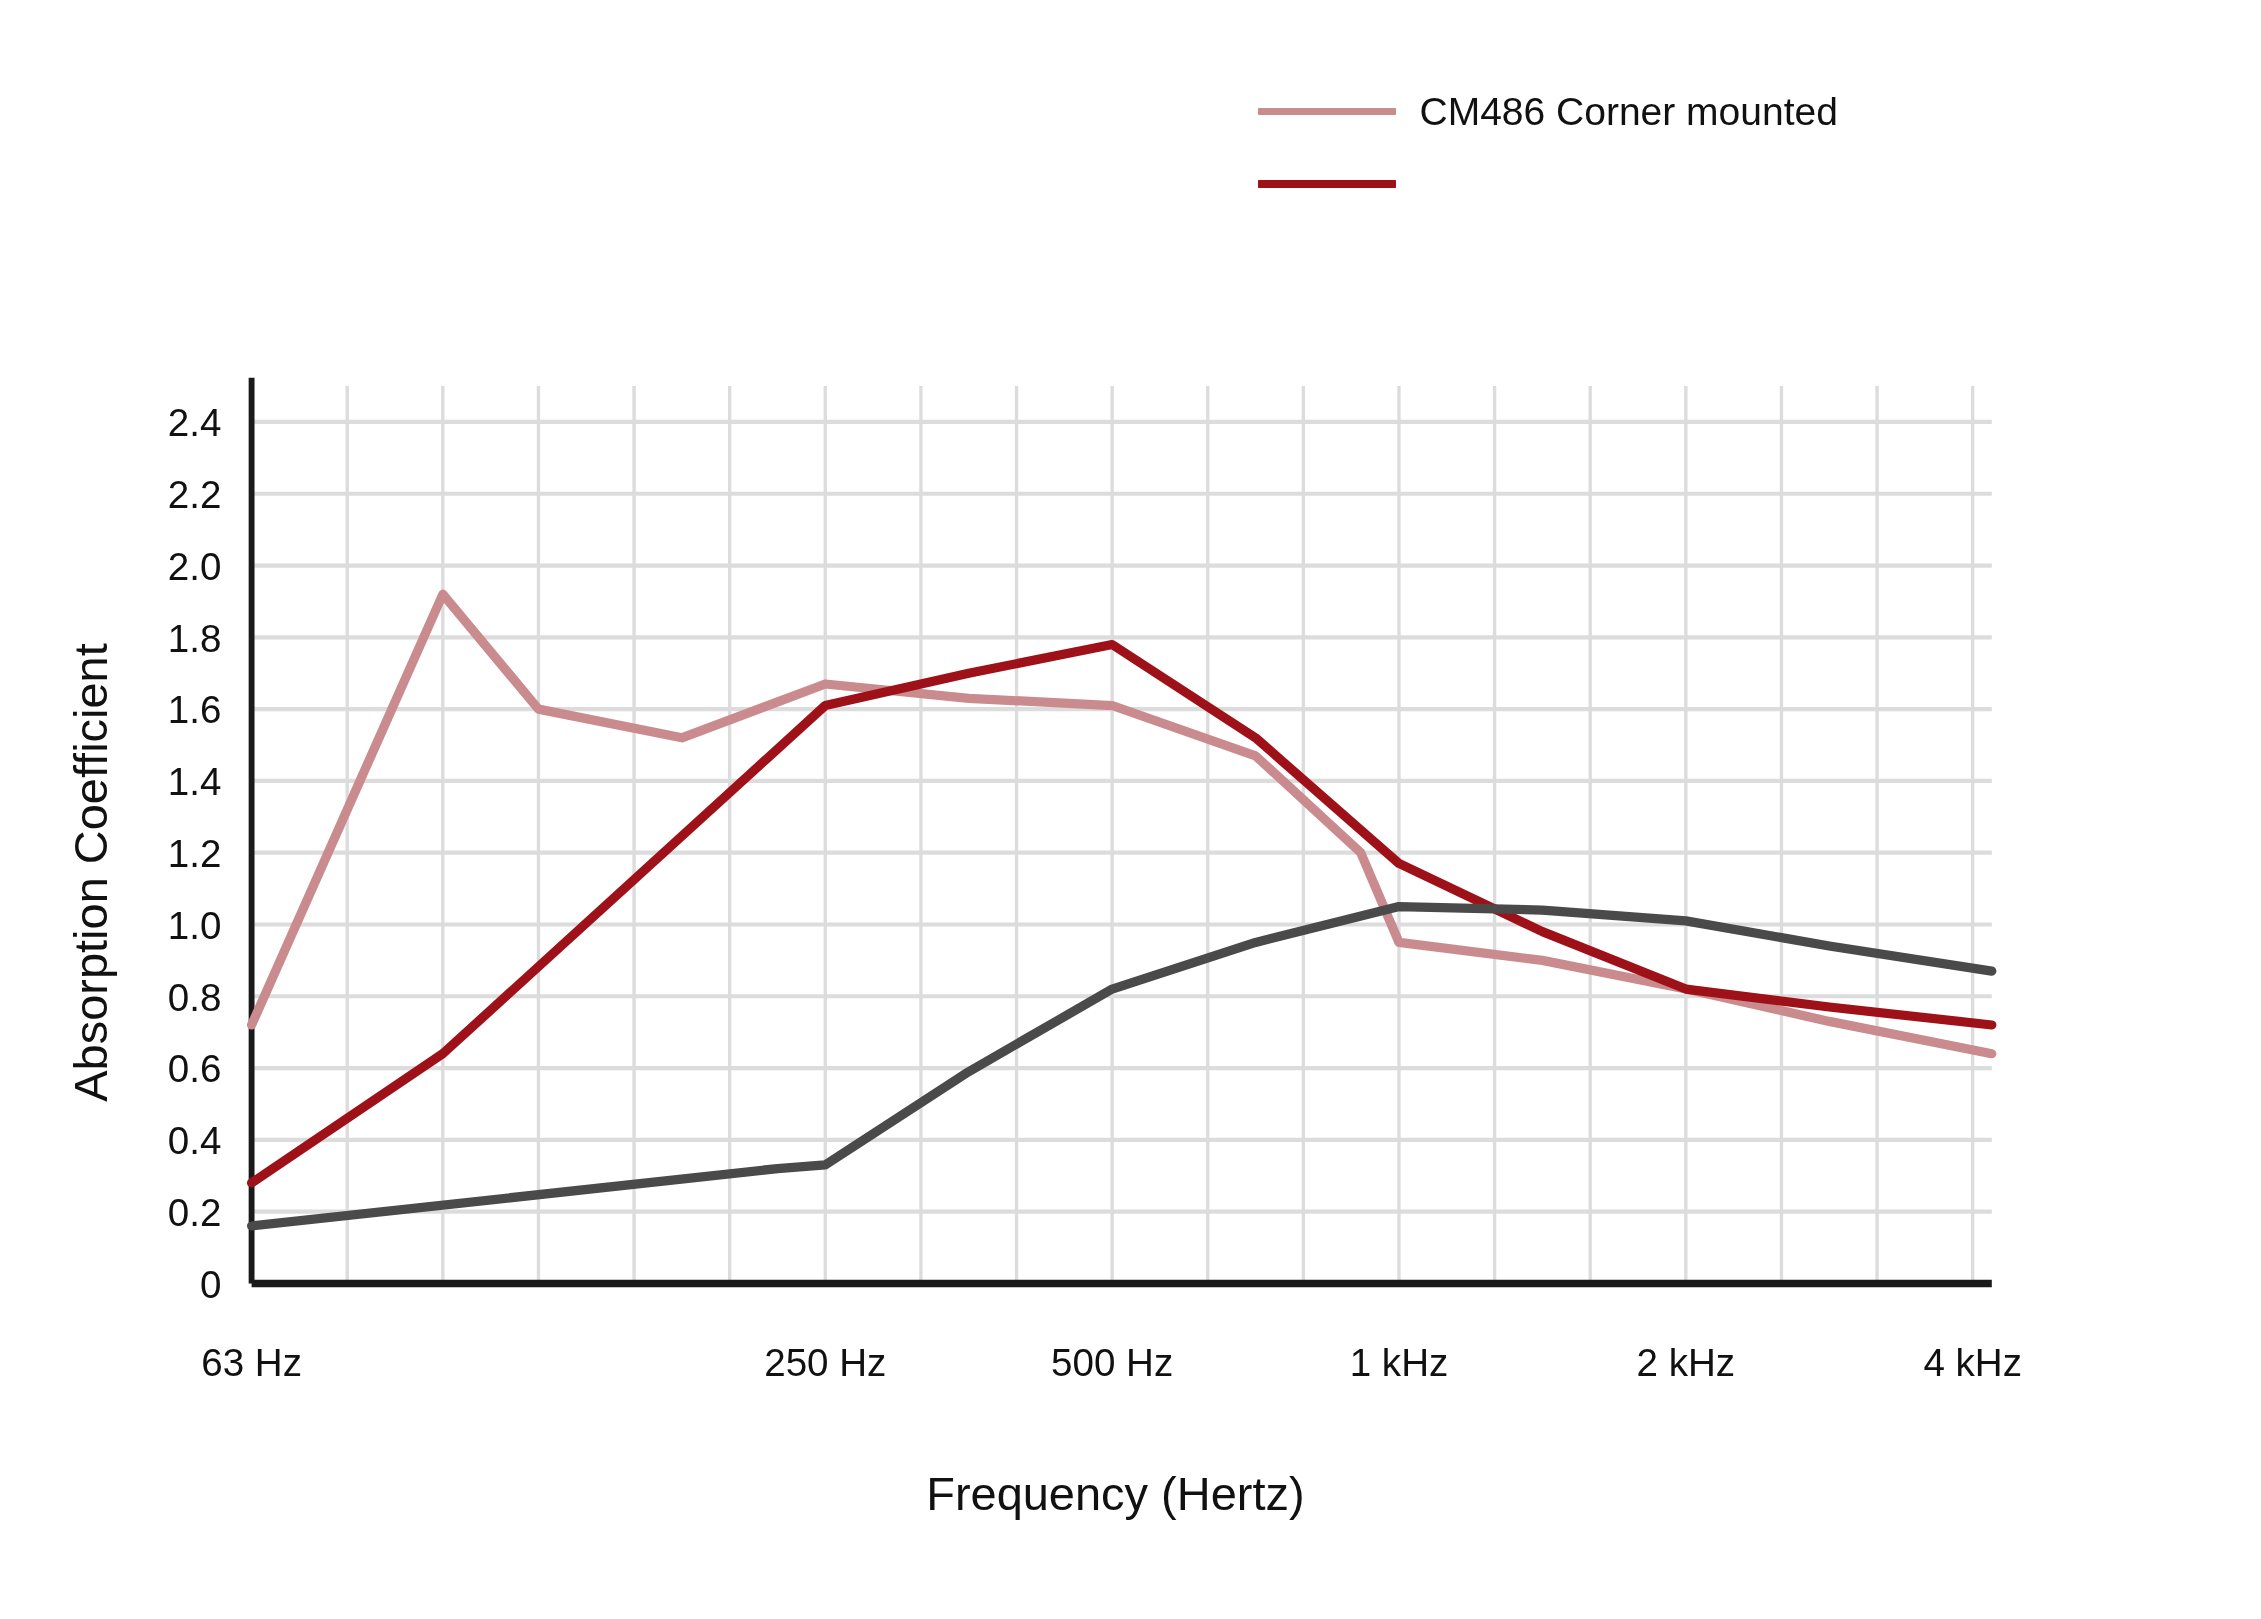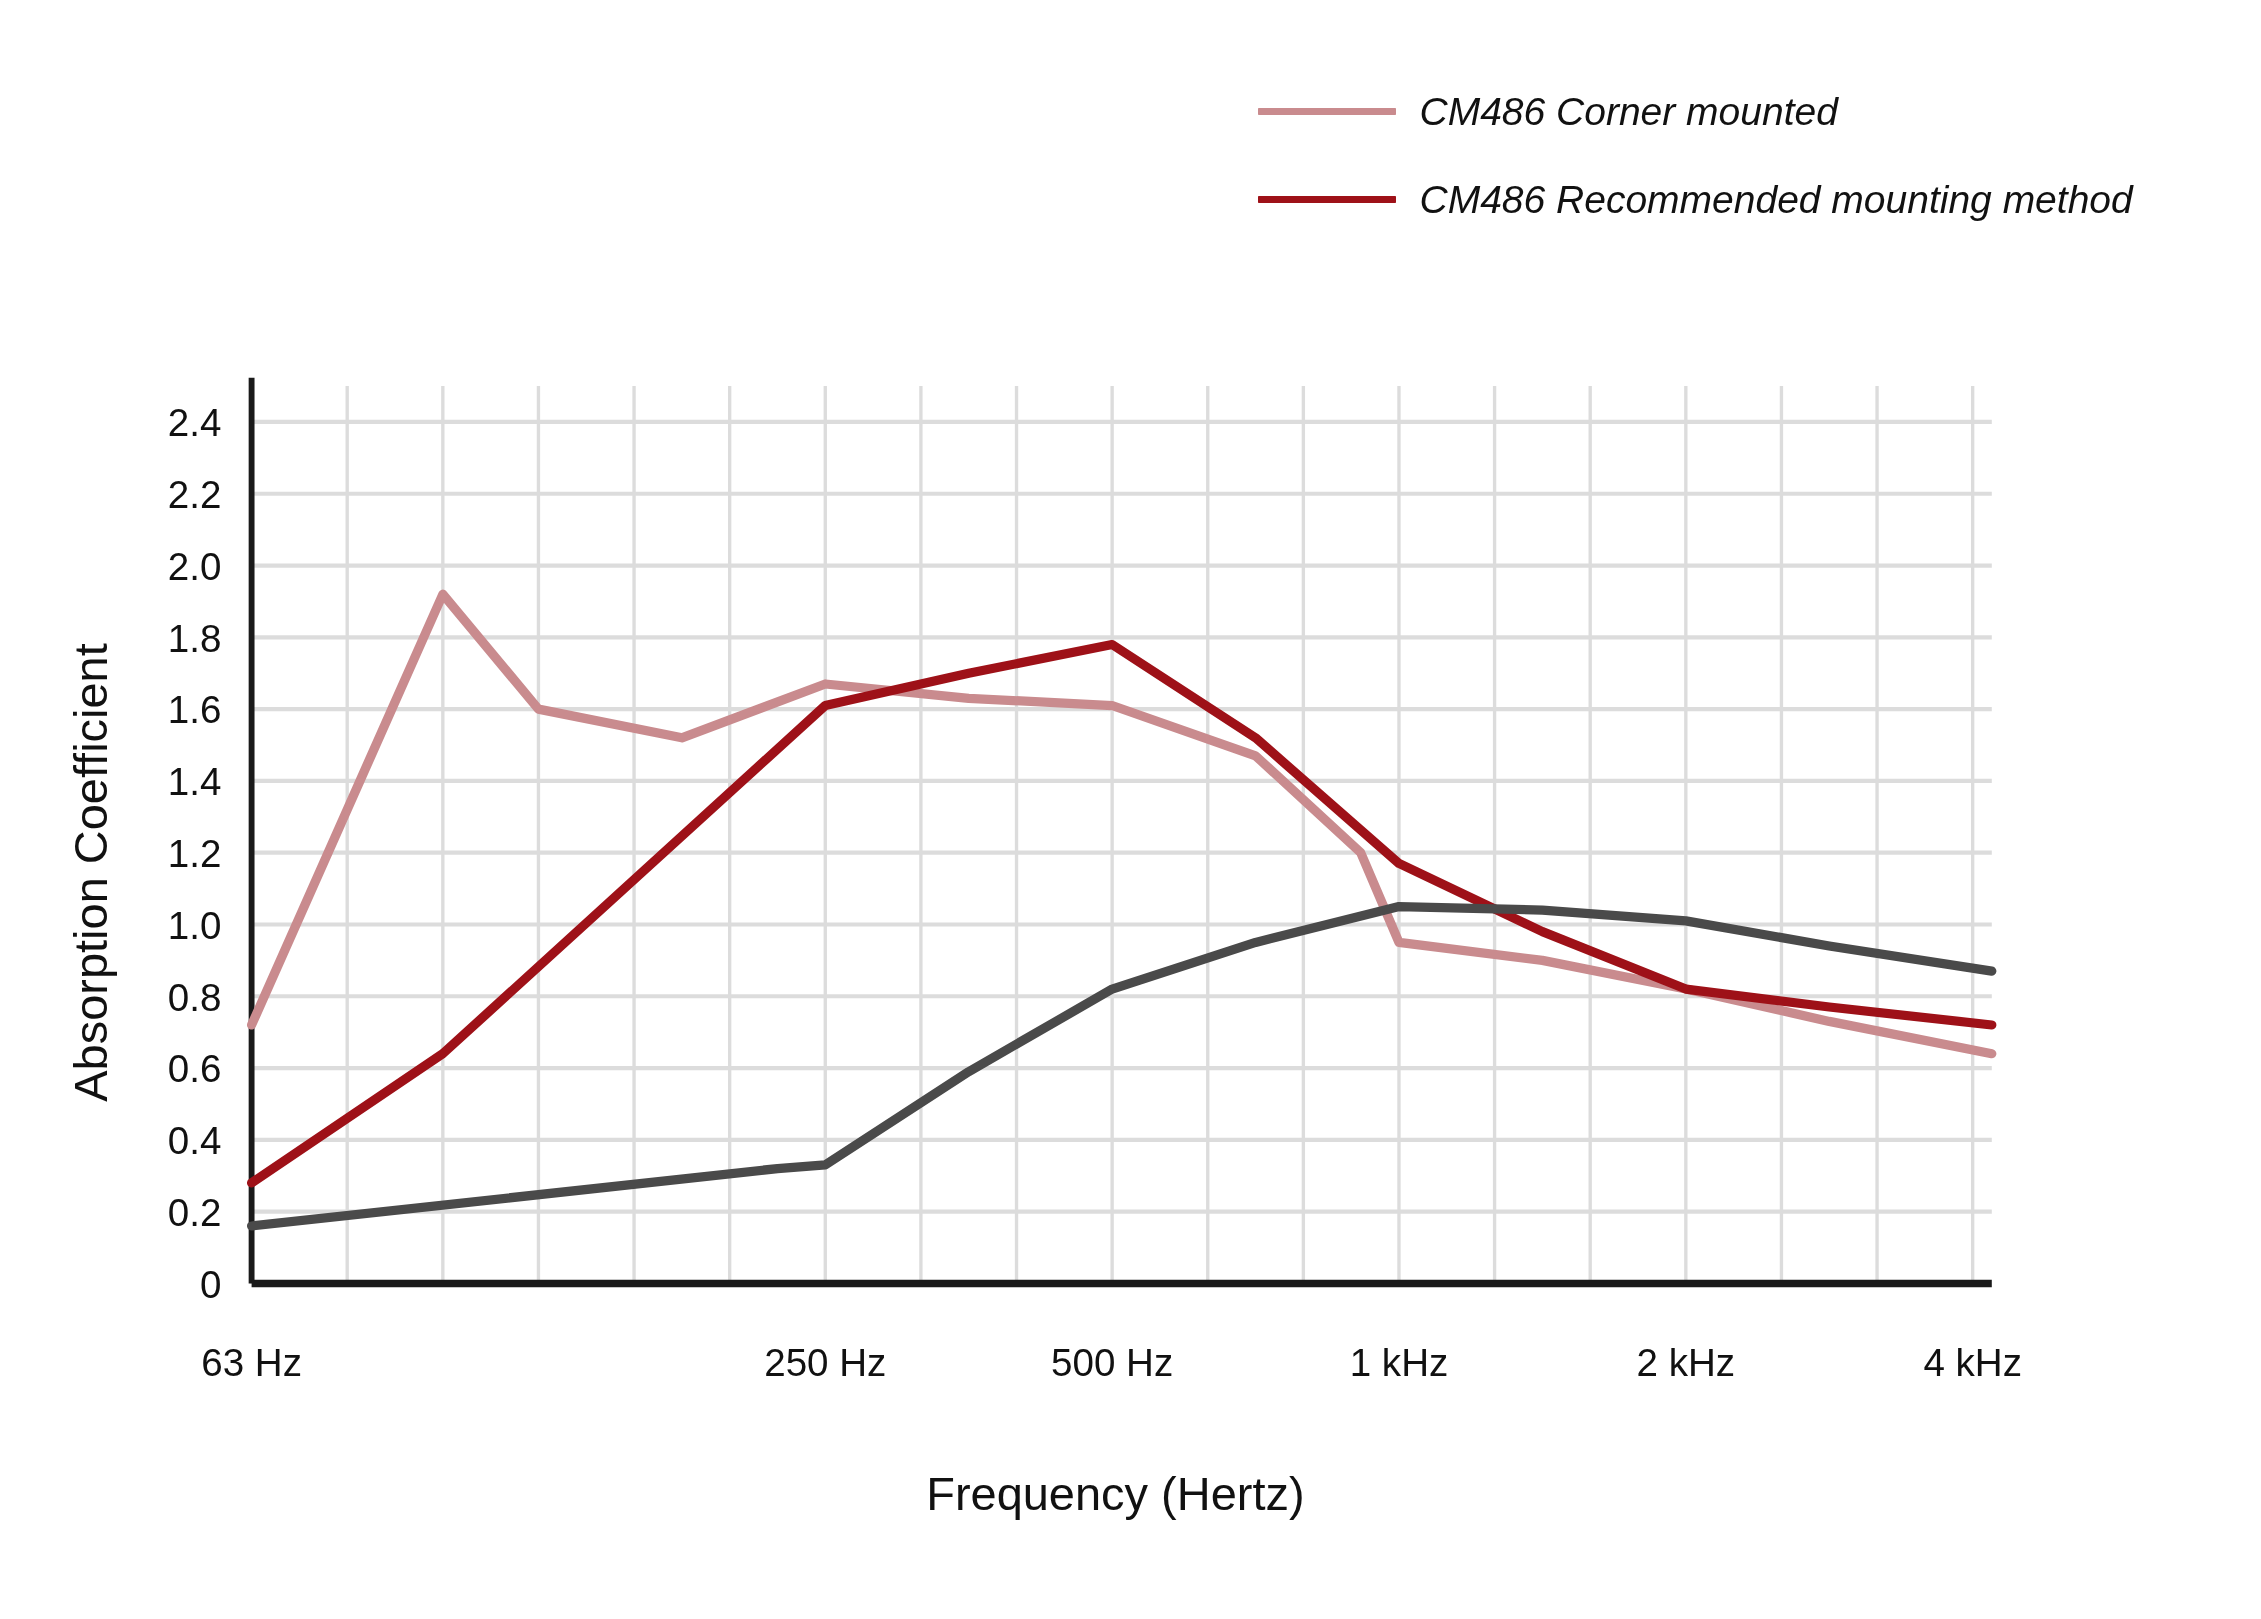--- a/index.html
+++ b/index.html
@@ -10,21 +10,20 @@
     overflow:hidden;
     position:relative;
   }
   #legend{
     position:absolute;
     left:1258px;
     top:92px;
     display:flex;
     flex-direction:column;
     gap:49px;
-    font-style:italic;
   }
   .legend-row{display:flex;align-items:center;}
   .legend-swatch{
     width:138px;height:7.5px;border-radius:0.8px;margin-right:23.5px;flex:0 0 auto;
   }
   .legend-label{
     font-size:39px;line-height:1;color:#111111;white-space:nowrap;
   }
 
   #plot-wrap{
@@ -44,21 +43,20 @@
 </head>
 <body>
 
 <div id="legend">
   <div class="legend-row">
     <span class="legend-swatch" style="background: rgb(201, 139, 142);"></span>
     <span class="legend-label">CM486 Corner mounted</span>
   </div>
   <div class="legend-row">
     <span class="legend-swatch" style="background: rgb(158, 17, 24);"></span>
-    <span class="legend-label">CM486 Recommended mounting method</span>
   </div>
 </div>
 
 <div id="plot-wrap">
   <svg id="chart-svg" width="2261" height="1620" viewBox="0 0 2696 1931">
     <g id="grid-layer">
         <line x1="300" y1="460" x2="300" y2="1530" stroke="#dcdcdc" stroke-width="4"></line>
         <line x1="414.010989010989" y1="460" x2="414.010989010989" y2="1530" stroke="#dcdcdc" stroke-width="4"></line>
         <line x1="528.021978021978" y1="460" x2="528.021978021978" y2="1530" stroke="#dcdcdc" stroke-width="4"></line>
         <line x1="642.032967032967" y1="460" x2="642.032967032967" y2="1530" stroke="#dcdcdc" stroke-width="4"></line>

